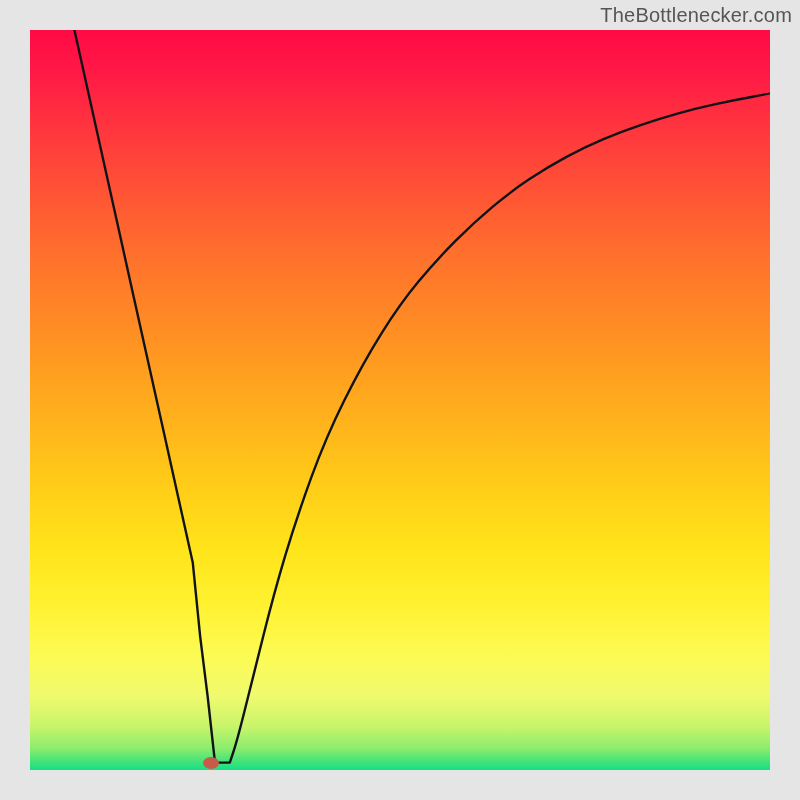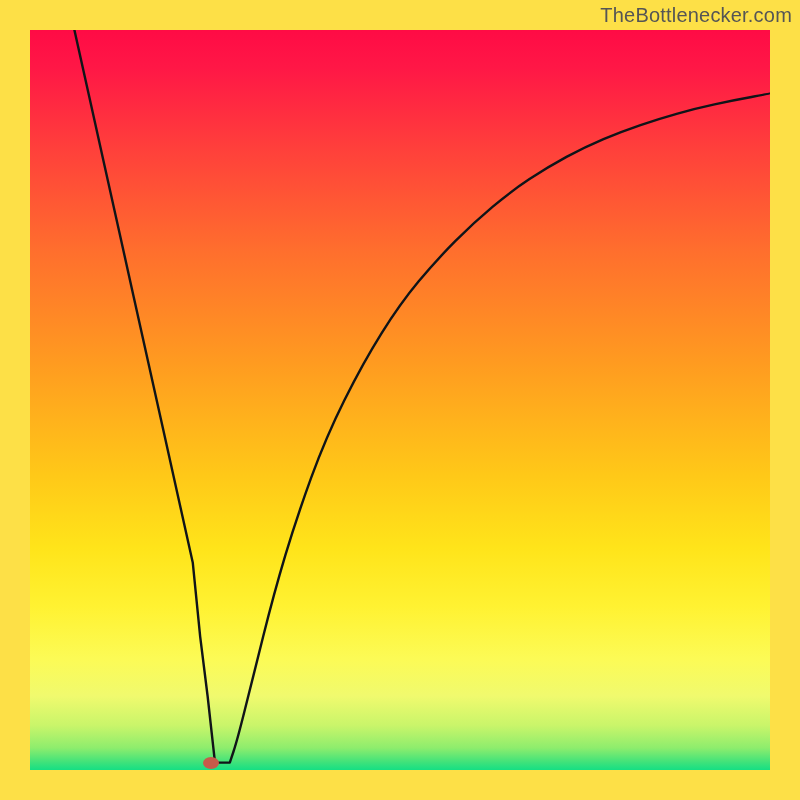--- a/index.html
+++ b/index.html
@@ -8,21 +8,21 @@
     width: 800px;
     height: 800px;
     overflow: hidden;
     background: #000;
     font-family: Arial, Helvetica, sans-serif;
   }
   .frame {
     position: relative;
     width: 800px;
     height: 800px;
-    background: #fde047;
+    background: #e5e5e5;
   }
   .plot-area {
     position: absolute;
     left: 30px;
     top: 30px;
     width: 740px;
     height: 740px;
     overflow: hidden;
   }
   .gradient-bg {

